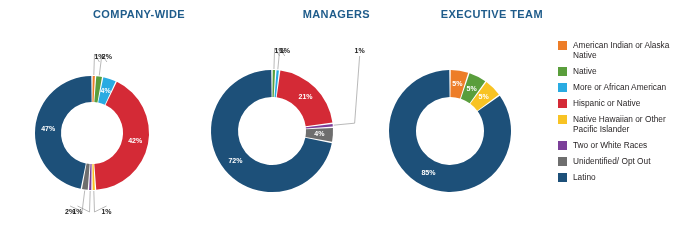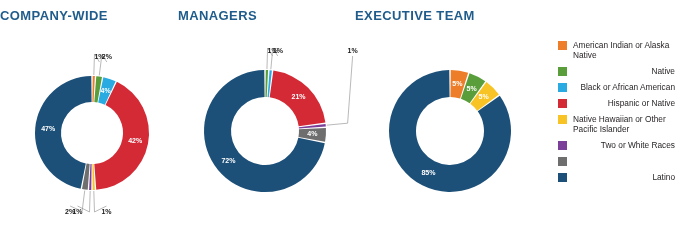--- a/index.html
+++ b/index.html
@@ -5,43 +5,43 @@
   html,body{margin:0;padding:0;}
   body{
     width:675px;height:248px;background:#ffffff;
     font-family:"Liberation Sans","DejaVu Sans",sans-serif;
     overflow:hidden;position:relative;
   }
   #stage{position:relative;width:675px;height:248px;}
   .chart-block{position:absolute;top:0;}
   .chart-title{
     position:absolute;top:8px;left:0;width:100%;
-    text-align:left;
-    font-size:13px;font-weight:bold;color:#1F5C8B;
+    text-align:right;
+    font-size:11px;font-weight:bold;color:#1F5C8B;
     letter-spacing:.4px;
   }
   .donut-wrap{position:absolute;}
   svg{display:block;overflow:visible;}
   .slice-label{
     font-size:7px;font-weight:bold;fill:#ffffff;
     text-anchor:middle;dominant-baseline:middle;
     font-family:"Liberation Sans","DejaVu Sans",sans-serif;
   }
   .out-label{
     font-size:7px;font-weight:bold;fill:#1a1a1a;
     text-anchor:middle;dominant-baseline:middle;
     font-family:"Liberation Sans","DejaVu Sans",sans-serif;
   }
   .leader{stroke:#8a8a8a;stroke-width:.6;fill:none;}
   
   #legend{
     position:absolute;left:558px;top:40px;width:117px;
   }
   .legend-item{
-    display:flex;align-items:flex-start;margin-bottom:6px;justify-content:space-between;
+    display:flex;align-items:flex-start;margin-bottom:6px;
   }
   .legend-swatch{
     width:9px;height:9px;flex:0 0 9px;margin-top:1px;margin-right:6px;
   }
   .legend-text{
     font-size:8.3px;line-height:10px;color:#231f20;
     font-family:"Liberation Sans","DejaVu Sans",sans-serif;
   }
 </style>
 </head>
@@ -71,21 +71,21 @@
           <path d="M93.82182402653146 190.97138050121242 L94.48144996717217 211.96101826889281 L106.48144996717217 206" class="leader"></path>
           <text x="106.48144996717217" y="212" class="out-label">1%</text>
           <path d="M90.17817597346857 190.97138050121242 L89.51855003282789 211.96101826889281 L77.51855003282789 206" class="leader"></path>
           <text x="77.51855003282789" y="212" class="out-label">1%</text>
           <path d="M84.73067245327042 190.54265267623973 L82.09867454842004 211.37706140384375 L70.09867454842004 206" class="leader"></path>
           <text x="70.09867454842004" y="212" class="out-label">2%</text>
         </svg>
       </div>
   </div>
 
-  <div class="chart-block" style="left:178px;width:185px;height:192px;">
+  <div class="chart-block" style="left:185px;width:185px;height:192px;">
     <div class="chart-title">MANAGERS</div>
     <div class="donut-wrap" style="left:0px;top:0px;">
         <svg width="190" height="248" viewBox="0 0 190 248">
           <path d="M87.7452370509501 70.00455245071242 A61 61 0 0 1 90.08616934467953 70.07811921176464 L88.72015996260826 97.04354185573767 A34 34 0 0 0 87.41537802839841 97.00253743154462 Z" fill="#5A9E3C"></path>
           <path d="M91.57370233640597 70.17170685496794 A61 61 0 0 1 93.9053960398423 70.39211680372816 L90.84890926810883 97.21855690699603 A34 34 0 0 0 89.54927671209514 97.09570546014606 Z" fill="#29ABE2"></path>
           <path d="M95.38411730826596 70.57892274246316 A61 61 0 0 1 147.42107725753684 122.61588269173404 L120.6773217501025 126.32688543473701 A34 34 0 0 0 91.67311456526299 97.3226782498975 Z" fill="#D42A36"></path>
           <text x="120.58757210636101" y="97.412427893639" class="slice-label">21%</text>
           <path d="M147.60788319627184 124.09460396015768 A61 61 0 0 1 147.82829314503206 126.426297663594 L120.90429453985394 128.45072328790485 A34 34 0 0 0 120.78144309300397 127.15109073189117 Z" fill="#7B3F99"></path>
           <path d="M147.92188078823534 127.91383065532048 A61 61 0 0 1 147.05469397844064 141.6973702916112 L120.47310811913084 136.96246868712757 A34 34 0 0 0 120.95645814426233 129.27984003739175 Z" fill="#6E6E6E"></path>
           <text x="134.4062696003429" y="133.98254967764237" class="slice-label">4%</text>
@@ -121,36 +121,37 @@
       <div class="legend-item">
         <span class="legend-swatch" style="background: rgb(237, 125, 40);"></span>
         <span class="legend-text">American Indian or Alaska Native</span>
       </div>
       <div class="legend-item">
         <span class="legend-swatch" style="background: rgb(90, 158, 60);"></span>
         <span class="legend-text">Native</span>
       </div>
       <div class="legend-item">
         <span class="legend-swatch" style="background: rgb(41, 171, 226);"></span>
-        <span class="legend-text">Black or African American</span>
+        <span class="legend-text">More or African American</span>
       </div>
       <div class="legend-item">
         <span class="legend-swatch" style="background: rgb(212, 42, 54);"></span>
         <span class="legend-text">Hispanic or Native</span>
       </div>
       <div class="legend-item">
         <span class="legend-swatch" style="background: rgb(248, 195, 36);"></span>
         <span class="legend-text">Native Hawaiian or Other Pacific Islander</span>
       </div>
       <div class="legend-item">
         <span class="legend-swatch" style="background: rgb(123, 63, 153);"></span>
         <span class="legend-text">Two or White Races</span>
       </div>
       <div class="legend-item">
         <span class="legend-swatch" style="background: rgb(110, 110, 110);"></span>
+        <span class="legend-text">Unidentified/ Opt Out</span>
       </div>
       <div class="legend-item">
         <span class="legend-swatch" style="background: rgb(29, 80, 121);"></span>
         <span class="legend-text">Latino</span>
       </div>
     </div>
 
 </div>
 
 </body></html>

